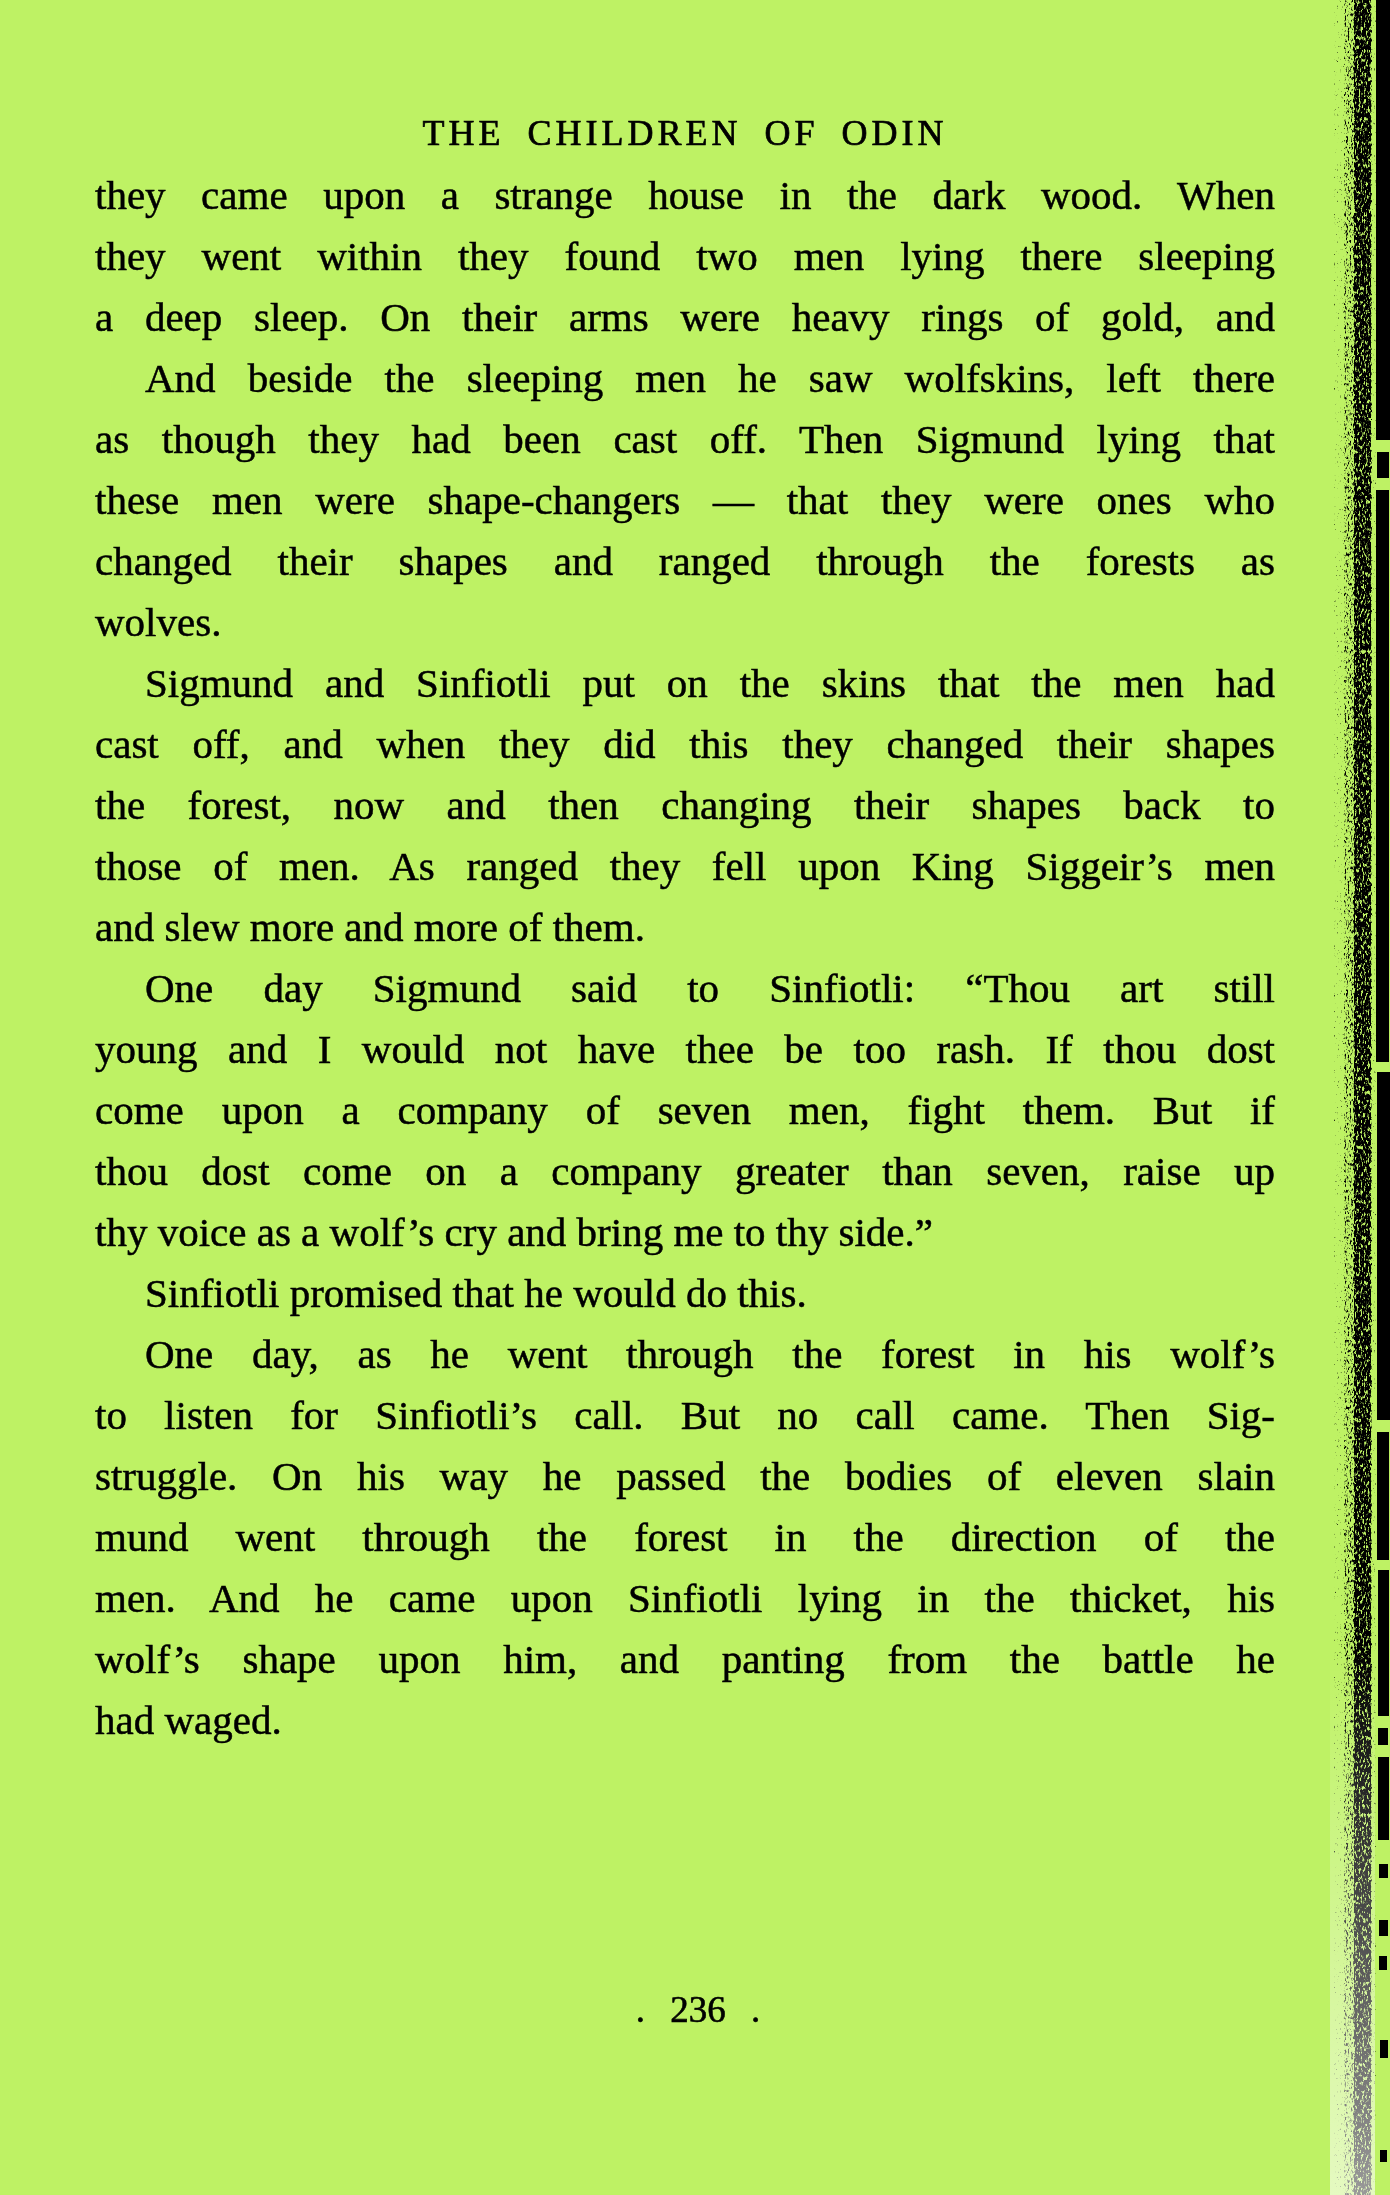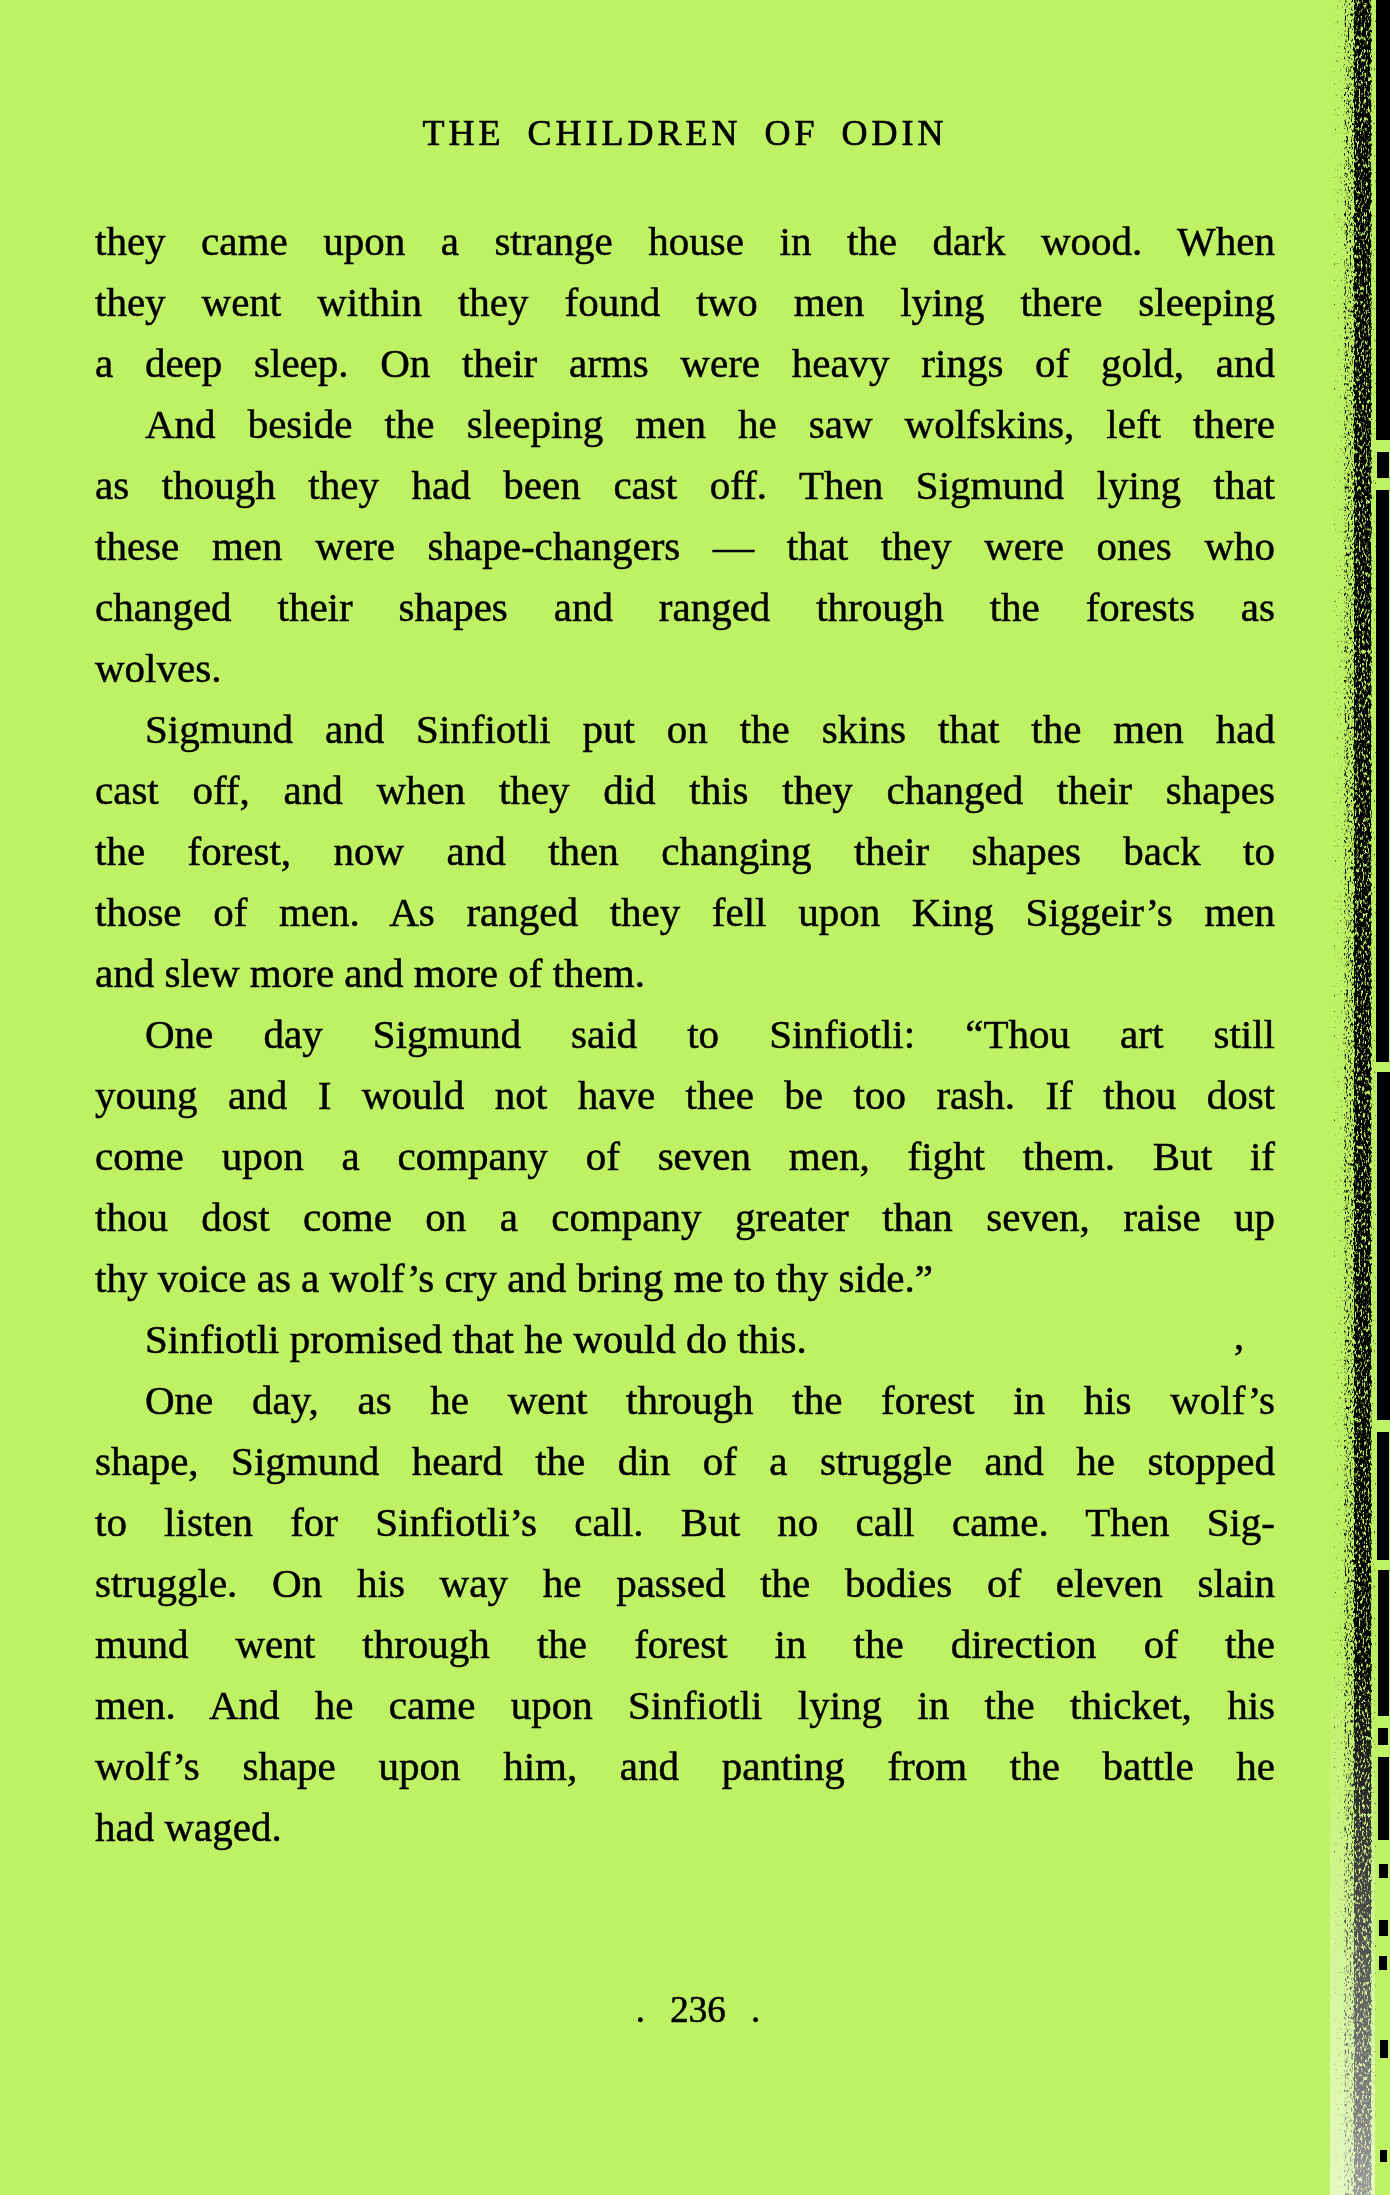--- a/index.html
+++ b/index.html
@@ -15,21 +15,21 @@
     position:absolute;left:95px;top:112px;width:1180px;
     text-align:center;
     font-size:36px;
     letter-spacing:4px;
     word-spacing:10px;
     -webkit-text-stroke:0.7px #000;
     white-space:nowrap;
   }
   .body-text{
     position:absolute;left:95px;top:165px;width:1180px;
-    font-size:41px;line-height:61px;margin-top:46px;
+    font-size:41px;line-height:61px;
     -webkit-text-stroke:0.5px #000;
   }
   .ln{text-align:justify;}
   .ln.j{text-align-last:justify;}
   .ln.ind{text-indent:50px;}
   .folio{
     position:absolute;left:108px;top:1988px;width:1180px;
     text-align:center;
     font-size:37px;
     word-spacing:16px;
@@ -71,21 +71,20 @@
 
     <div class="ln ind j">One day Sigmund said to Sinfiotli: “Thou art still</div>
     <div class="ln j">young and I would not have thee be too rash. If thou dost</div>
     <div class="ln j">come upon a company of seven men, fight them. But if</div>
     <div class="ln j">thou dost come on a company greater than seven, raise up</div>
     <div class="ln">thy voice as a wolf’s cry and bring me to thy side.”</div>
 
     <div class="ln ind">Sinfiotli promised that he would do this.</div>
 
     <div class="ln ind j">One day, as he went through the forest in his wolf’s</div>
-    <div class="ln j">shape, Sigmund heard the din of a struggle and he stopped</div>
     <div class="ln j">to listen for Sinfiotli’s call. But no call came. Then Sig-</div>
     <div class="ln j">struggle. On his way he passed the bodies of eleven slain</div>
     <div class="ln j">mund went through the forest in the direction of the</div>
     <div class="ln j">men. And he came upon Sinfiotli lying in the thicket, his</div>
     <div class="ln j">wolf’s shape upon him, and panting from the battle he</div>
     <div class="ln">had waged.</div>
   </div>
 
   <div class="stray-mark">’</div>
 

